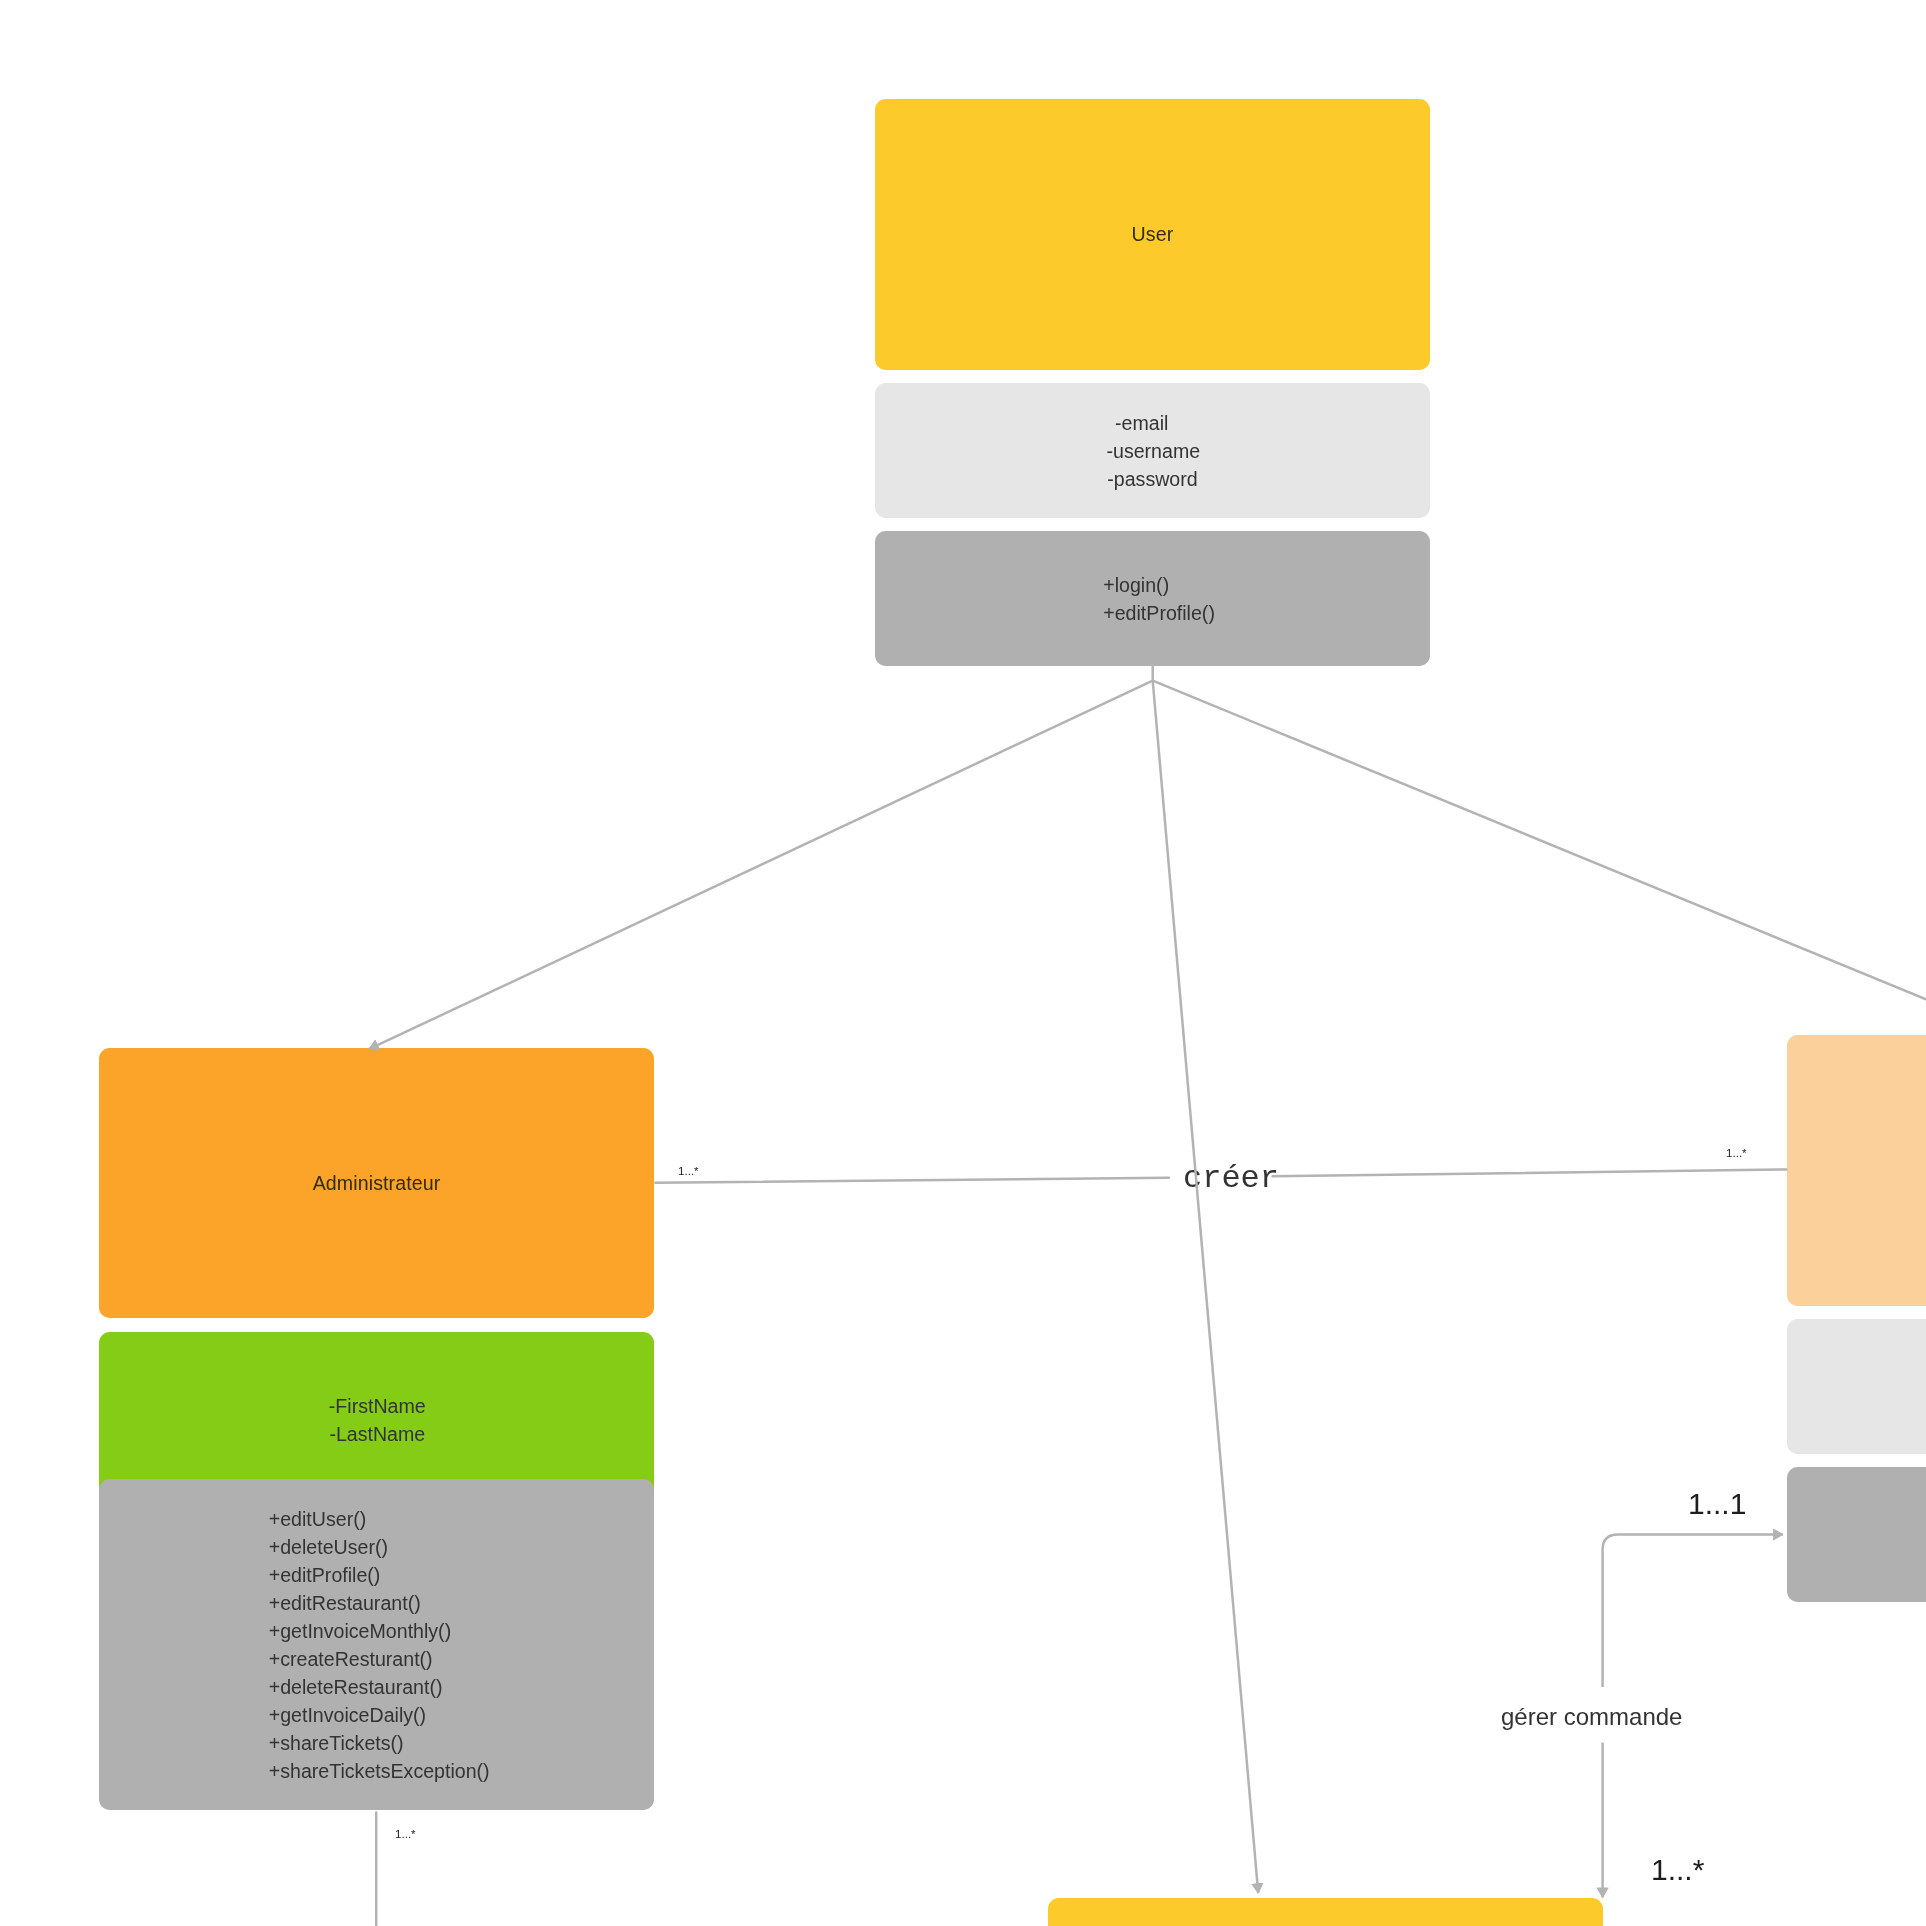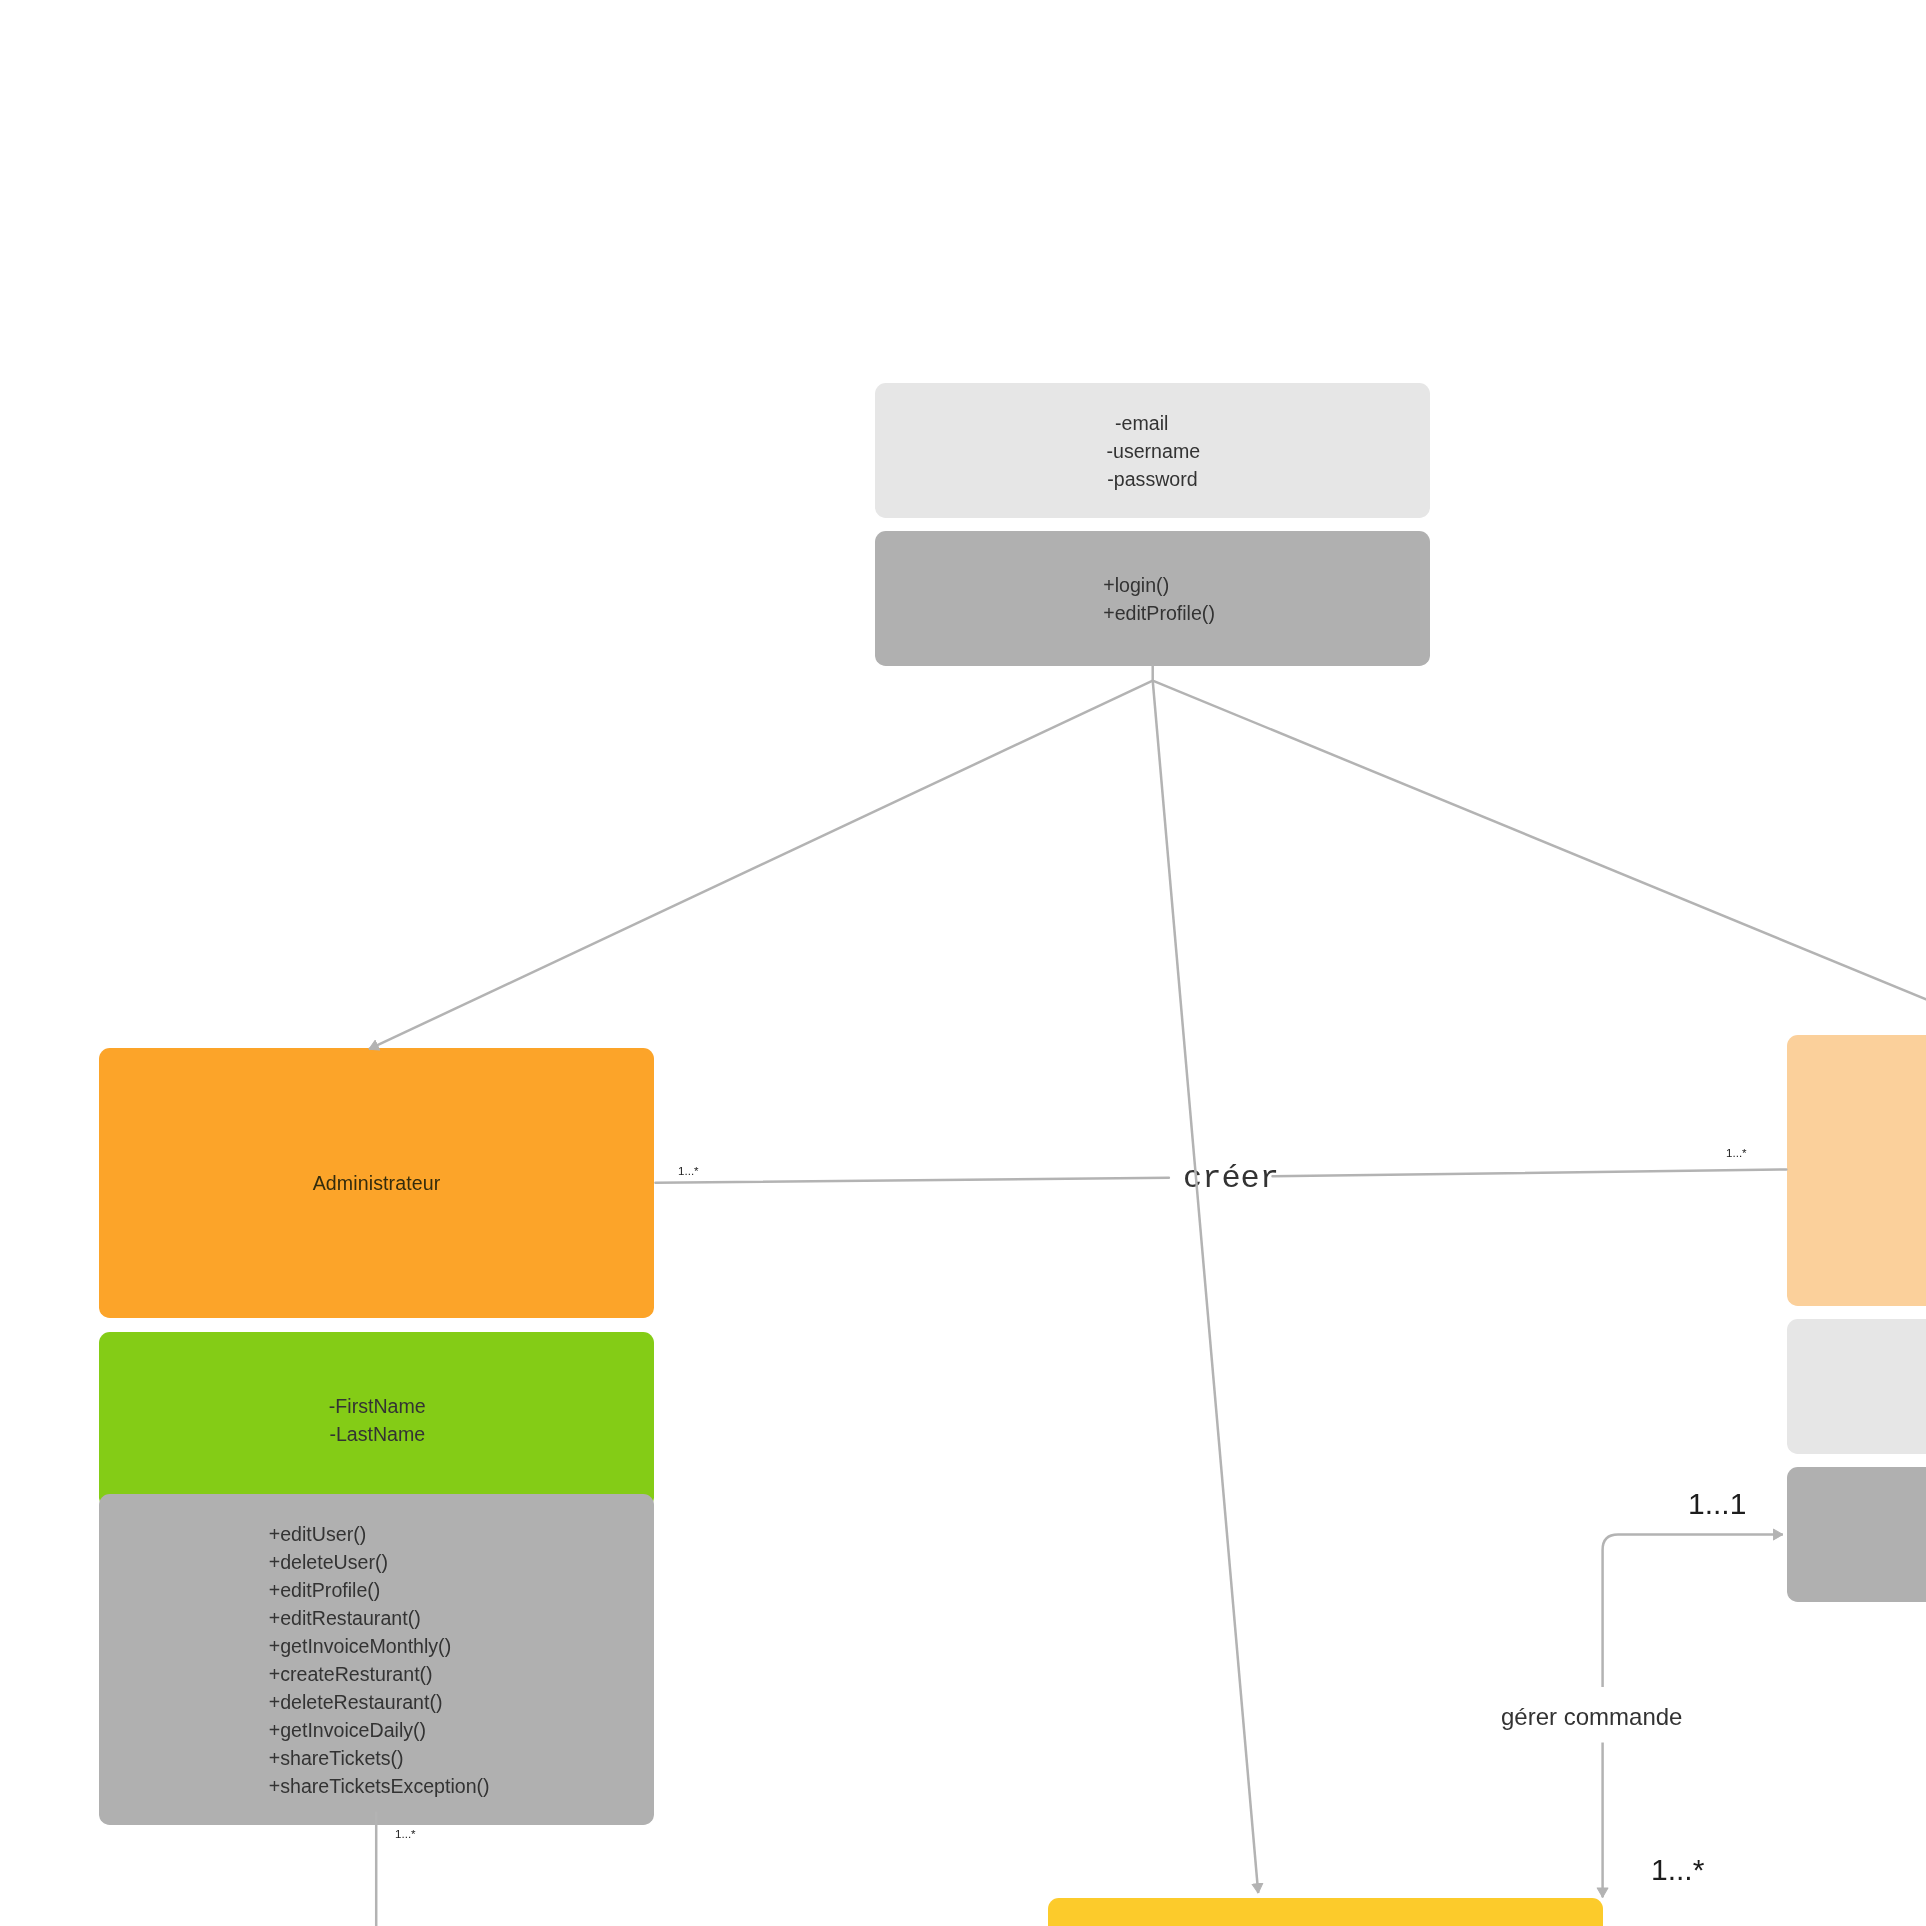--- a/index.html
+++ b/index.html
@@ -90,20 +90,23 @@
 
       <path d="M 976 4706 L 976 5240 Q 976 5280 1016 5280 L 1709 5280"></path>
       <path d="M 1978 5280 L 2714 5280"></path>
 
       <path d="M 4628 3984 L 4200 3984 Q 4160 3984 4160 4024 L 4160 4380" marker-start="url(#arrowSolid)" stroke-linecap="butt"></path>
       <path d="M 4160 4524 L 4160 4926" marker-end="url(#arrowSolid)" stroke-linecap="butt"></path>
     </g>
   </svg>
 
   <div class="cls" style="left:875px; top:99px; width:555px; height:567px;">
+    <div class="band band-title" style="top:0; height:271px; background:#FCCB2B;">
+      <span class="title-text">User</span>
+    </div>
     <div class="band" style="top:284px; height:135px; background:#E6E6E6;">
       <div class="rows">
         <div style="transform:translateX(-10.8px);">-email</div>
         <div style="transform:translateX(0.8px);">-username</div>
         <div>-password</div>
       </div>
     </div>
     <div class="band" style="top:432px; height:135px; background:#B0B0B0;padding-left:12px;">
       <div class="rows left" style="margin-left:1.2px;">
         <div>+login()</div>
@@ -115,21 +118,21 @@
   <div class="cls" style="left:99px; top:1048px; width:555px; height:764px;border-radius:20px;">
     <div class="band band-title" style="top:0; height:270px; background:#FCA429;">
       <span class="title-text">Administrateur</span>
     </div>
     <div class="band" style="top:284px; height:176px; background:#84cc16;">
       <div class="rows">
         <div style="transform:translateX(0.8px);">-FirstName</div>
         <div style="transform:translateX(0.8px);">-LastName</div>
       </div>
     </div>
-    <div class="band" style="top:446px; height:331px; background:#B0B0B0;">
+    <div class="band" style="top:431px; height:331px; background:#B0B0B0;">
       <div class="rows left" style="margin-left:5.4px;">
         <div>+editUser()</div>
         <div>+deleteUser()</div>
         <div>+editProfile()</div>
         <div>+editRestaurant()</div>
         <div>+getInvoiceMonthly()</div>
         <div>+createResturant()</div>
         <div>+deleteRestaurant()</div>
         <div>+getInvoiceDaily()</div>
         <div>+shareTickets()</div>

